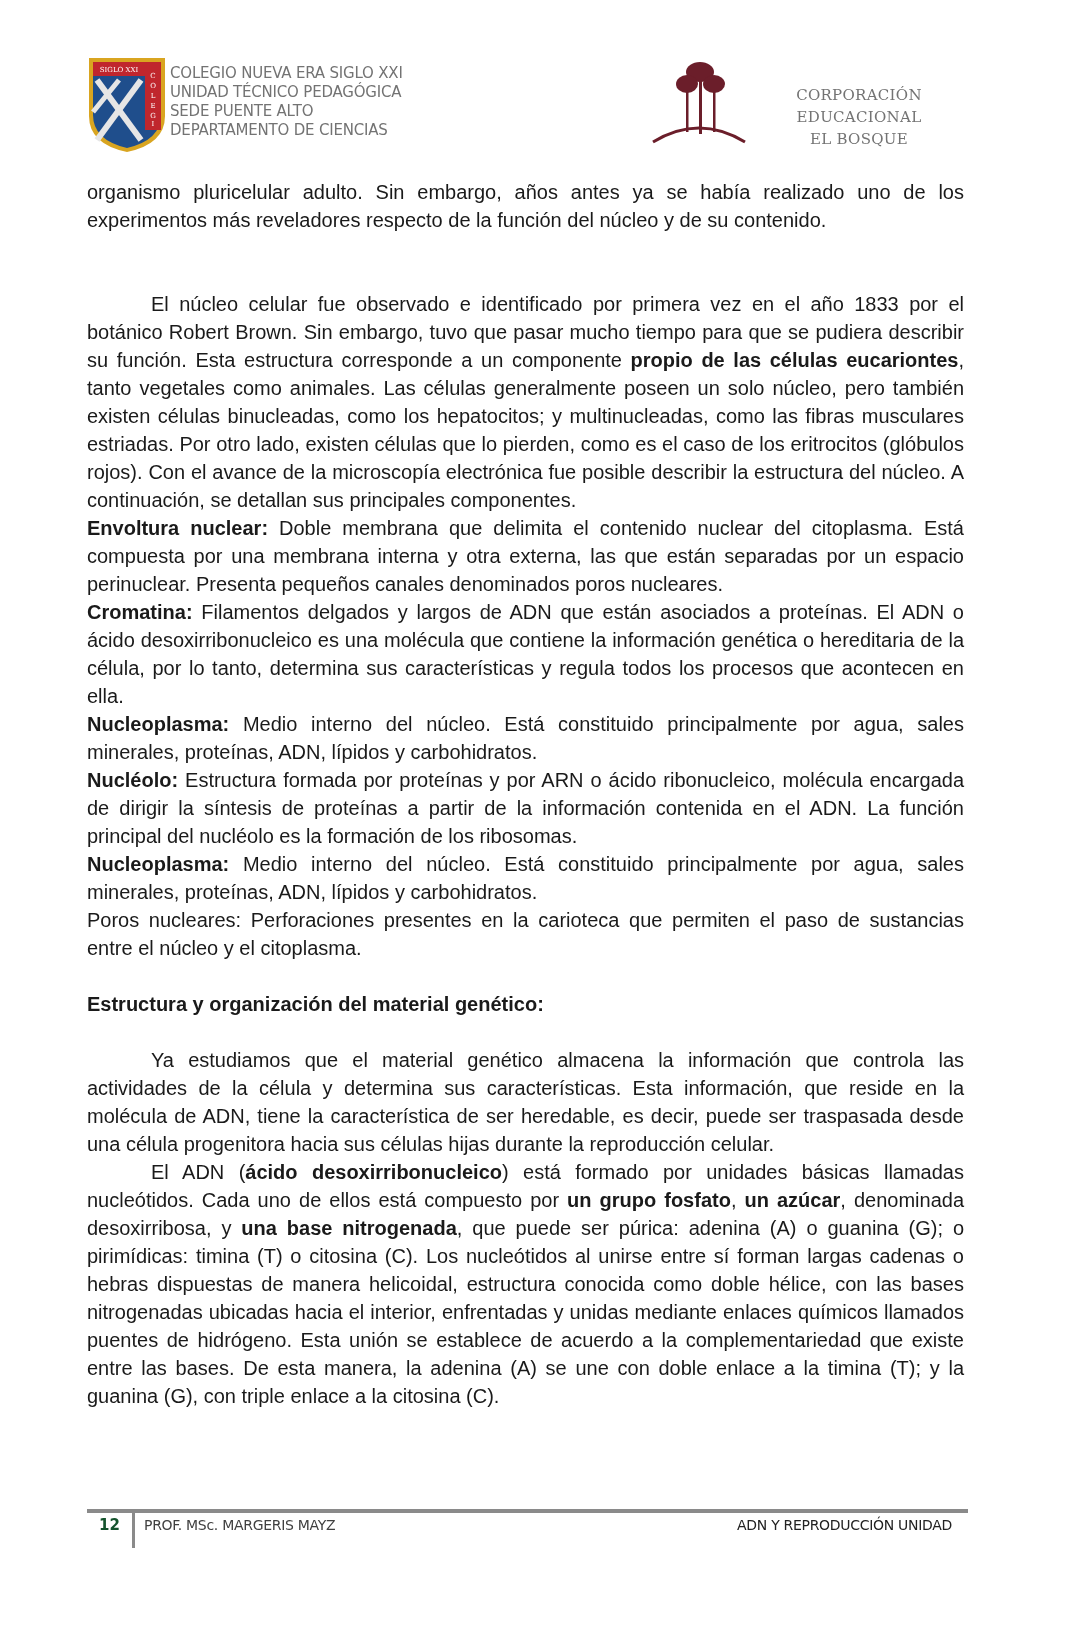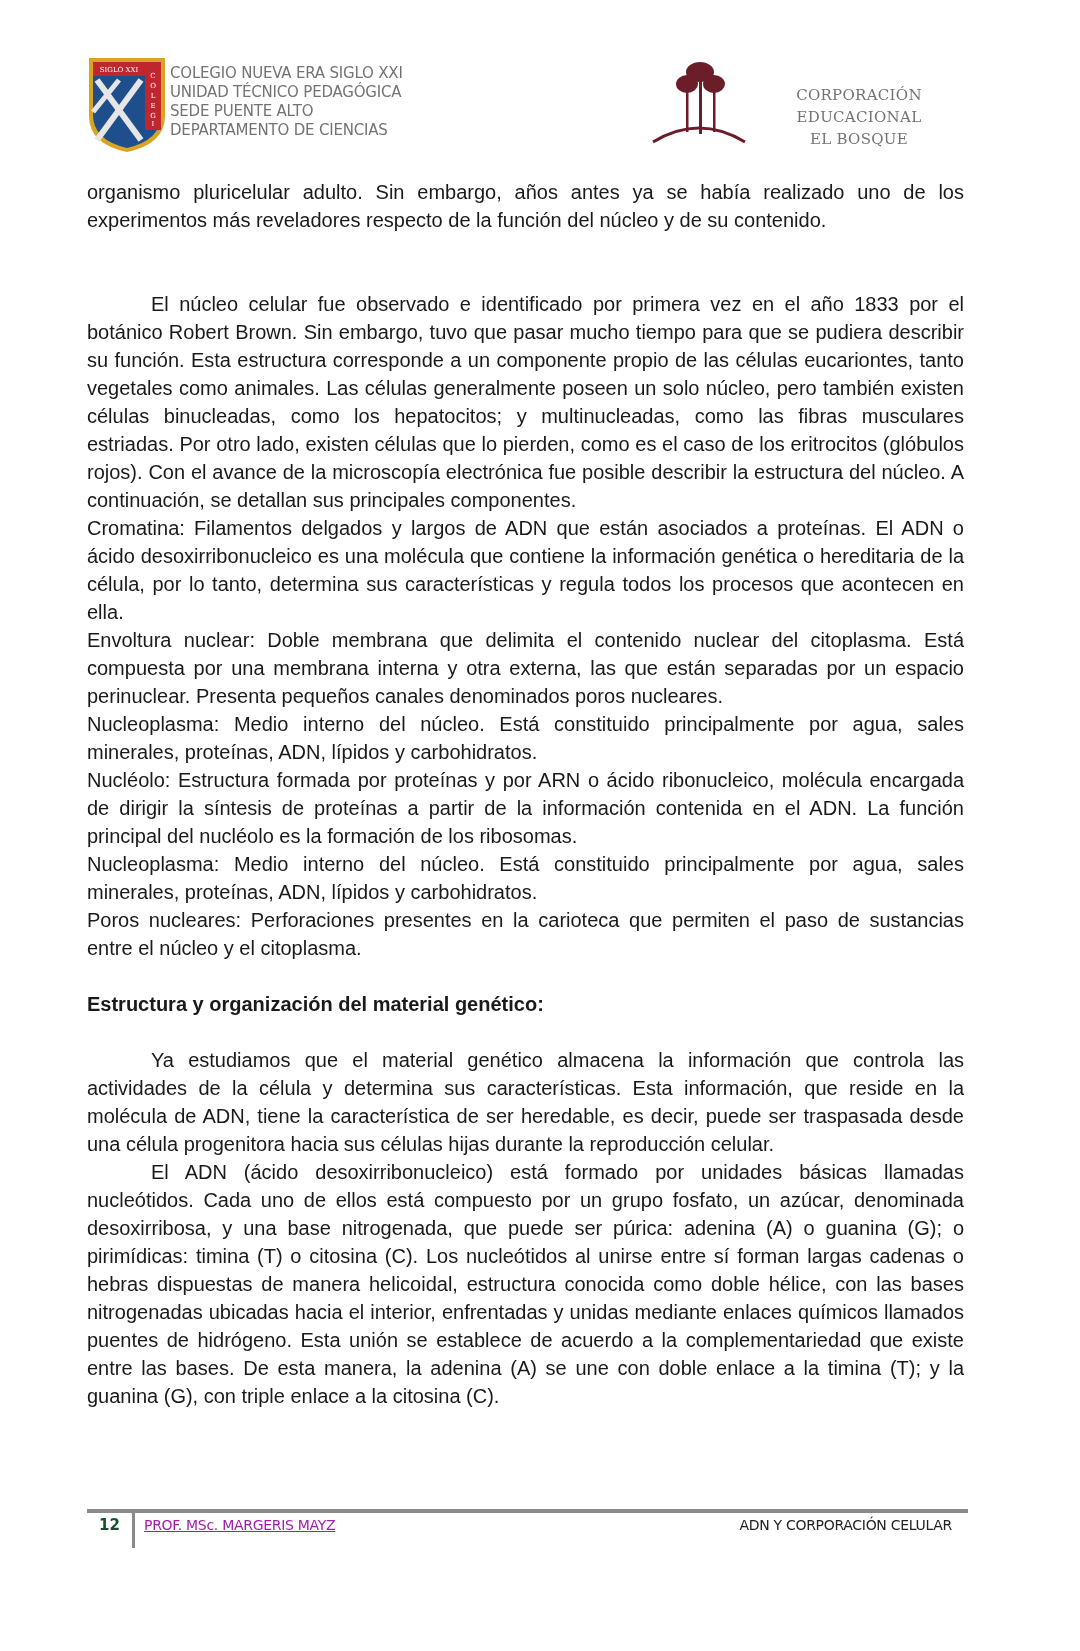--- a/index.html
+++ b/index.html
@@ -7,25 +7,25 @@
   .header { position: absolute; left: 84px; top: 54px; width: 880px; height: 110px; }
   .crest { position: absolute; left: 3px; top: 2px; width: 80px; height: 98px; }
   .school-lines { position: absolute; left: 86px; top: 10px; font-size: 15px; line-height: 19px; color: #737373; font-family: "DejaVu Sans", sans-serif; letter-spacing: -0.2px; }
   .corp-logo { position: absolute; left: 565px; top: 2px; width: 110px; height: 90px; }
   .corp-text { position: absolute; left: 655px; top: 30px; width: 240px; text-align: center; color: #737373; font-family: "DejaVu Serif", serif; font-size: 15px; line-height: 22px; letter-spacing: 0.3px; }
   .content { position: absolute; left: 87px; top: 178px; width: 877px; font-size: 20px; line-height: 28px; text-align: justify; }
   .content p { margin: 0; }
   .gap { height: 28px; }
   .indent { text-indent: 64px; }
   .h { font-weight: bold; }
-  b { font-weight: normal; margin-top: 19px; }
+  b { font-weight: bold; margin-top: 19px; }
   .footer-rule { position: absolute; left: 87px; top: 1509px; width: 881px; height: 4px; background: #8a8a8a; }
   .footer-vbar { position: absolute; left: 132px; top: 1512px; width: 3px; height: 36px; background: #8a8a8a; }
   .footer-page { position: absolute; left: 99px; top: 1516px; font-family: "DejaVu Sans", sans-serif; font-weight: bold; font-size: 15px; color: #14532d; }
-  .footer-author { position: absolute; left: 144px; top: 1517px; font-family: "DejaVu Sans", sans-serif; font-size: 14px; color: #a21caf; letter-spacing: -0.3px; text-decoration: underline; }
+  .footer-author { position: absolute; left: 144px; top: 1517px; font-family: "DejaVu Sans", sans-serif; font-size: 14px; color: #404040; letter-spacing: -0.3px; }
   .footer-title { position: absolute; right: 128px; top: 1517px; font-family: "DejaVu Sans", sans-serif; font-size: 14px; color: #222; letter-spacing: -0.3px; }
 </style>
 </head>
 <body>
 
 <div class="header">
   <svg class="crest" viewBox="0 0 80 98">
     <path d="M2,2 L78,2 L78,60 Q78,88 40,96 Q2,88 2,60 Z" fill="#d9a520"></path>
     <path d="M6,6 L74,6 L74,59 Q74,84 40,92 Q6,84 6,59 Z" fill="#1f4e8c"></path>
     <rect x="6" y="6" width="52" height="14" fill="#c0262d"></rect>
@@ -60,30 +60,30 @@
     <div>CORPORACIÓN EDUCACIONAL</div>
     <div>EL BOSQUE</div>
   </div>
 </div>
 
 <div class="content">
   <p>organismo pluricelular adulto. Sin embargo, años antes ya se había realizado uno de los experimentos más reveladores respecto de la función del núcleo y de su contenido.</p>
   <div class="gap"></div>
   <div class="gap"></div>
   <p class="indent"><span>El núcleo celular fue observado e identificado por primera vez en el año 1833 por el botánico Robert Brown. Sin embargo, tuvo que pasar mucho tiempo para que se pudiera describir su función. Esta estructura corresponde a un componente </span><b>propio de las células eucariontes</b><span>, tanto vegetales como animales. Las células generalmente poseen un solo núcleo, pero también existen células binucleadas, como los hepatocitos; y multinucleadas, como las fibras musculares estriadas. Por otro lado, existen células que lo pierden, como es el caso de los eritrocitos (glóbulos rojos). Con el avance de la microscopía electrónica fue posible describir la estructura del núcleo. A continuación, se detallan sus principales componentes.</span></p>
+  <p><b>Envoltura nuclear:</b><span> Doble membrana que delimita el contenido nuclear del citoplasma. Está compuesta por una membrana interna y otra externa, las que están separadas por un espacio perinuclear. Presenta pequeños canales denominados poros nucleares.</span></p>
   <p><b>Cromatina:</b><span> Filamentos delgados y largos de ADN que están asociados a proteínas. El ADN o ácido desoxirribonucleico es una molécula que contiene la información genética o hereditaria de la célula, por lo tanto, determina sus características y regula todos los procesos que acontecen en ella.</span></p>
-  <p><b>Envoltura nuclear:</b><span> Doble membrana que delimita el contenido nuclear del citoplasma. Está compuesta por una membrana interna y otra externa, las que están separadas por un espacio perinuclear. Presenta pequeños canales denominados poros nucleares.</span></p>
   <p><b>Nucleoplasma:</b><span> Medio interno del núcleo. Está constituido principalmente por agua, sales minerales, proteínas, ADN, lípidos y carbohidratos.</span></p>
   <p><b>Nucléolo:</b><span> Estructura formada por proteínas y por ARN o ácido ribonucleico, molécula encargada de dirigir la síntesis de proteínas a partir de la información contenida en el ADN. La función principal del nucléolo es la formación de los ribosomas.</span></p>
   <p><b>Nucleoplasma:</b><span> Medio interno del núcleo. Está constituido principalmente por agua, sales minerales, proteínas, ADN, lípidos y carbohidratos.</span></p>
   <p>Poros nucleares: Perforaciones presentes en la carioteca que permiten el paso de sustancias entre el núcleo y el citoplasma.</p>
   <div class="gap"></div>
   <p class="h">Estructura y organización del material genético:</p>
   <div class="gap"></div>
   <p class="indent">Ya estudiamos que el material genético almacena la información que controla las actividades de la célula y determina sus características. Esta información, que reside en la molécula de ADN, tiene la característica de ser heredable, es decir, puede ser traspasada desde una célula progenitora hacia sus células hijas durante la reproducción celular.</p>
   <p class="indent"><span>El ADN (</span><b>ácido desoxirribonucleico</b><span>) está formado por unidades básicas llamadas nucleótidos. Cada uno de ellos está compuesto por </span><b>un grupo fosfato</b><span>, </span><b>un azúcar</b><span>, denominada desoxirribosa, y </span><b>una base nitrogenada</b><span>, que puede ser púrica: adenina (A) o guanina (G); o pirimídicas: timina (T) o citosina (C). Los nucleótidos al unirse entre sí forman largas cadenas o hebras dispuestas de manera helicoidal, estructura conocida como doble hélice, con las bases nitrogenadas ubicadas hacia el interior, enfrentadas y unidas mediante enlaces químicos llamados puentes de hidrógeno. Esta unión se establece de acuerdo a la complementariedad que existe entre las bases. De esta manera, la adenina (A) se une con doble enlace a la timina (T); y la guanina (G), con triple enlace a la citosina (C).</span></p>
 </div>
 
 <div class="footer-rule"></div>
 <div class="footer-vbar"></div>
 <div class="footer-page">12</div>
 <div class="footer-author">PROF. MSc. MARGERIS MAYZ</div>
-<div class="footer-title">ADN Y CORPORACIÓN CELULAR</div>
+<div class="footer-title">ADN Y REPRODUCCIÓN UNIDAD</div>
 
 </body></html>

